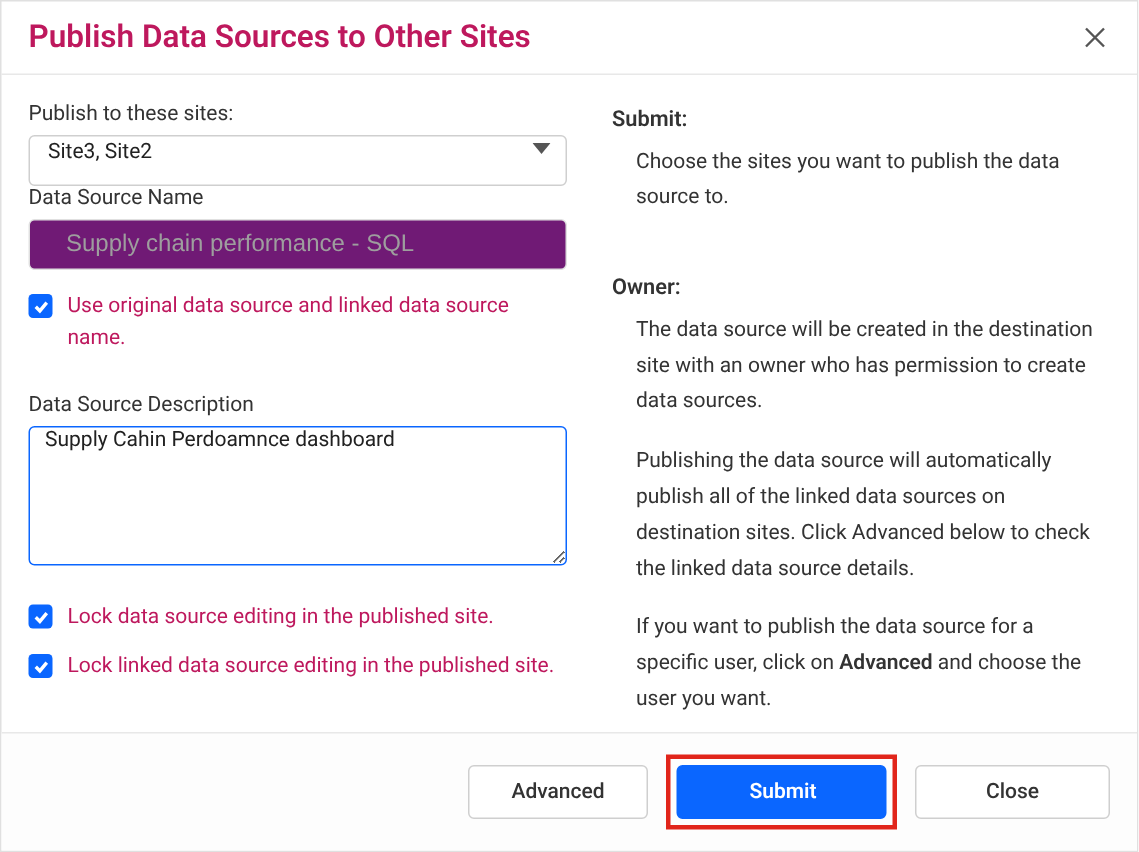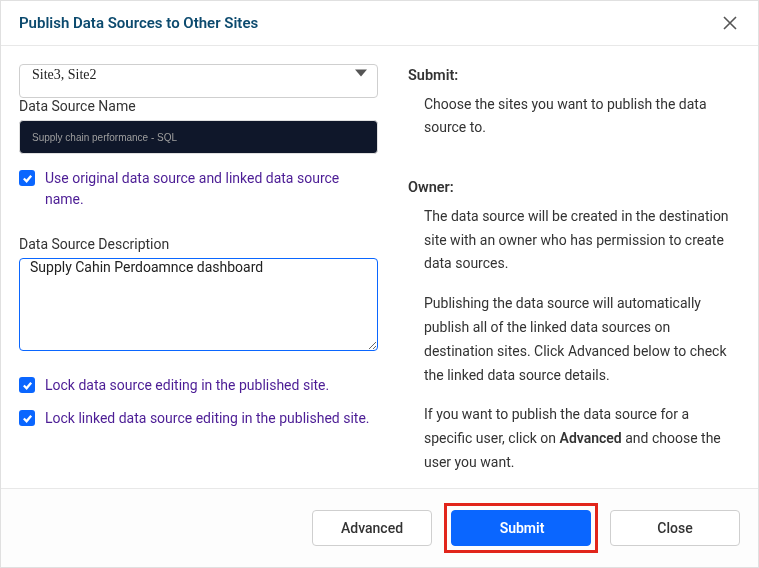--- a/index.html
+++ b/index.html
@@ -19,23 +19,23 @@
     position: relative;
   }
   .dialog-header {
     display: flex;
     align-items: center;
     justify-content: space-between;
     padding: 12px 18px;
     border-bottom: 1px solid #e8e8e8;
   }
   .dialog-title {
-    font-size: 15px;
+    font-size: 21px;
     font-weight: 600;
-    color: #0c4a6e;
+    color: #be185d;
   }
   .close-btn {
     width: 20px; height:20px;
     color:#555;
     cursor:pointer;
     display:flex;align-items:center;justify-content:center;
   }
   .close-btn svg { width:14px;height:14px; }
   .dialog-body {
     flex:1;
@@ -64,52 +64,51 @@
     width:100%;
     height:34px;
     border:1px solid #cfcfcf;
     border-radius:4px;
     background:#fff;
     display:flex;
     align-items:center;
     justify-content:space-between;
     padding:0 10px 12px 12px;
     cursor:pointer;
-    font-family:Liberation Serif, serif;
   }
   .dropdown .caret svg { width:12px;height:12px;fill:#555; }
   .text-input {
     width:100%;
     height:34px;
     border:1px solid #e0e0e0;
     border-radius:4px;
-    padding:0 12px;
-    background:#0f172a;
+    padding:0 24px;
+    background:#701a75;
     color:#9e9e9e;
-    font-size:10px;
+    font-size:16px;
   }
   .spacer-sm { height:14px; }
   .spacer-md { height:24px; }
   .checkbox-row {
     display:flex;
     align-items:flex-start;
     gap:10px;
     margin-bottom:12px;
   }
   .chk {
     width:16px;height:16px;
     min-width:16px;
     border-radius:3px;
     background:#0a66ff;
     display:flex;align-items:center;justify-content:center;
     margin-top:2px;
     cursor:pointer;
   }
   .chk svg { width:11px;height:11px;stroke:#fff;stroke-width:2.5;fill:none; }
-  .chk-label { color:#4c1d95; line-height:1.5; }
+  .chk-label { color:#be185d; line-height:1.5; }
   .textarea {
     width:100%;
     height:93px;
     border:1px solid #0a66ff;
     border-radius:4px;
     padding:0 10px;
     font-size:14px;
     font-family:inherit;
     resize:both;
     color:#212121;
@@ -174,20 +173,21 @@
     <div class="close-btn">
       <svg viewBox="0 0 14 14">
           <path d="M1 1 L13 13 M13 1 L1 13" stroke="#555" stroke-width="1.6"></path>
         </svg>
     </div>
   </div>
 
   <div class="dialog-body">
     <div class="left-panel">
 
+      <div class="form-label">Publish to these sites:</div>
       <div class="dropdown">
         <span>Site3, Site2</span>
         <span class="caret">
           <svg viewBox="0 0 10 6">
               <path d="M0 0 L5 6 L10 0 Z"></path>
             </svg>
         </span>
       </div>
 
       <div class="form-label">Data Source Name</div>

